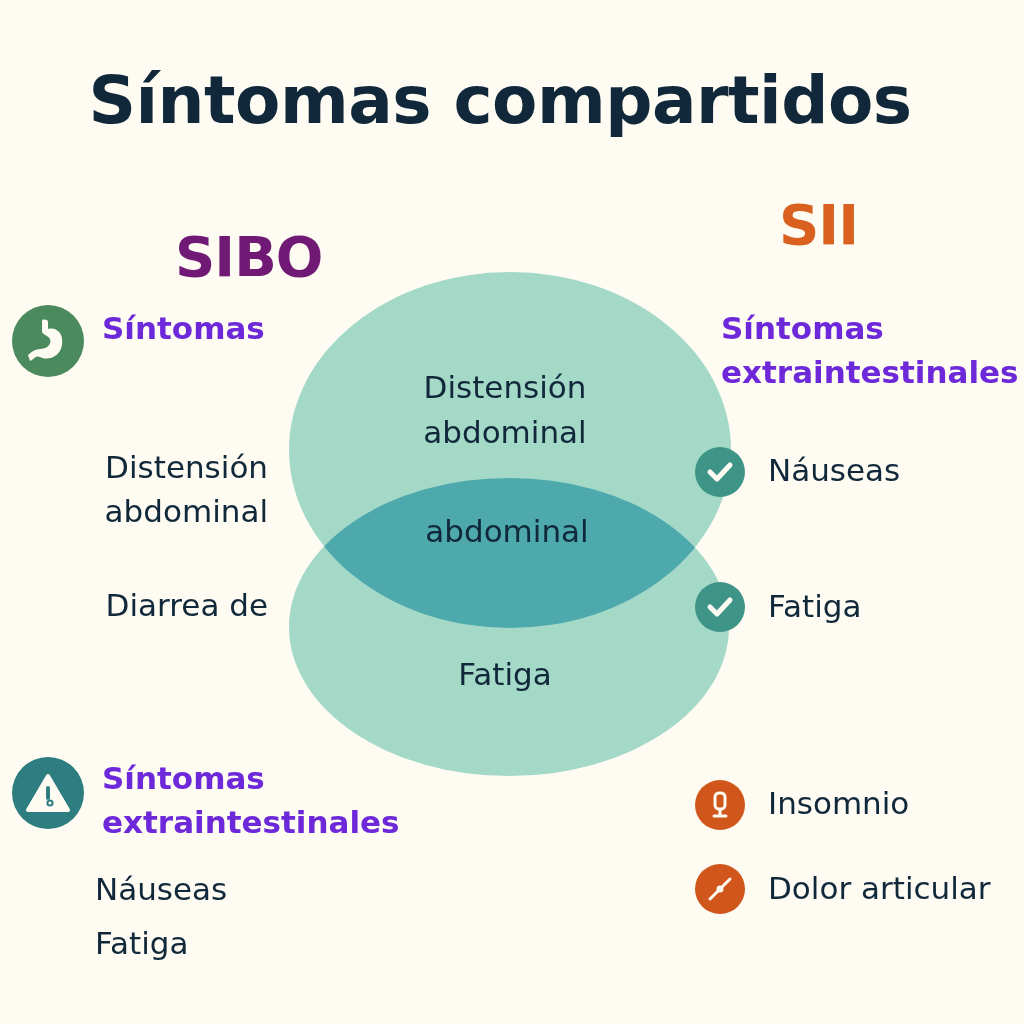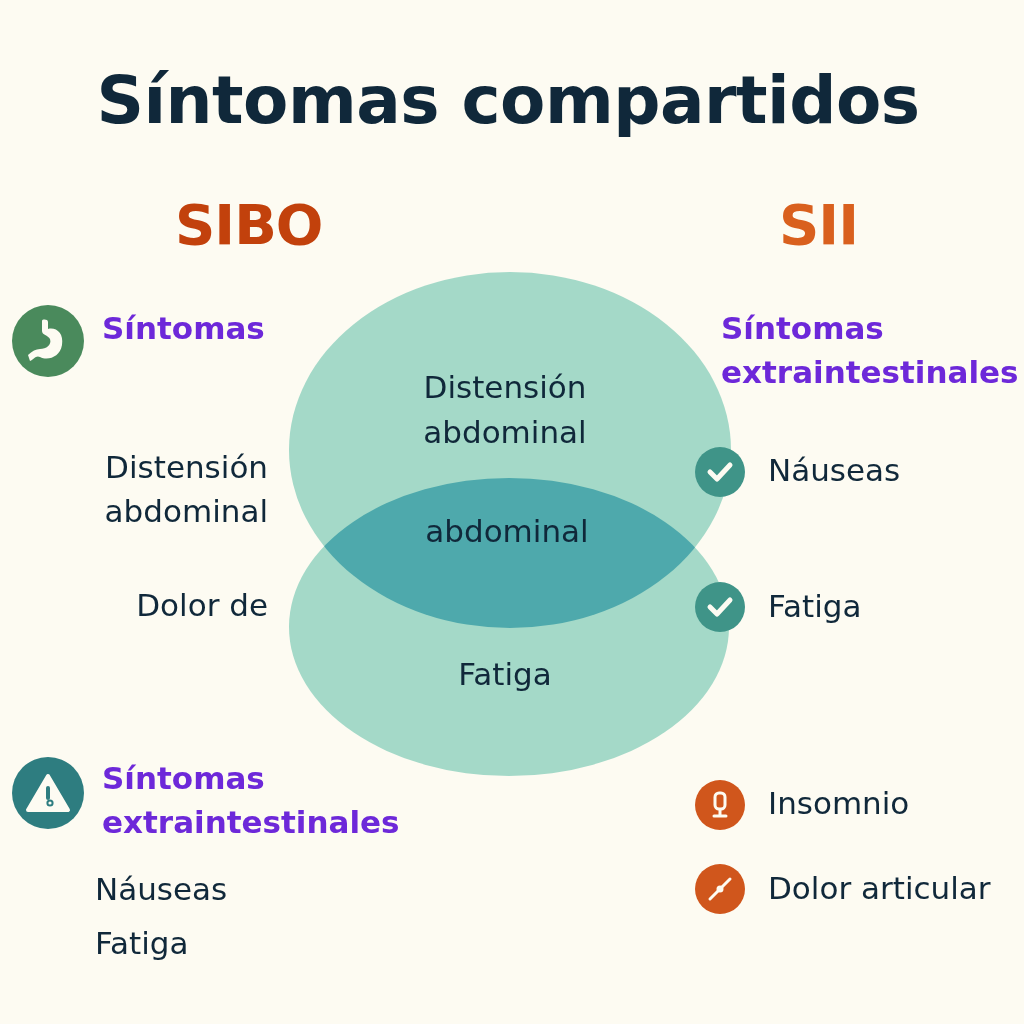--- a/index.html
+++ b/index.html
@@ -6,24 +6,24 @@
     body {
       width:1024px; height:1024px; overflow:hidden;
       background:#fdfbf2;
       font-family:"DejaVu Sans", "Liberation Sans", sans-serif;
       color:#0f2a3a;
       position:relative;
     }
     .abs { position:absolute; }
     .title {
       left:0; width:1000px; top:62px; text-align:center;
-      font-size:66px; font-weight:bold; color:#10283a; letter-spacing:-0.5px;padding-left:8px;
+      font-size:66px; font-weight:bold; color:#10283a; letter-spacing:-0.5px;
     }
     .col-title { font-size:56px; font-weight:bold; top:192px; letter-spacing:-1px; }
-    .sibo { left:175px; color:#c2410c; }
+    .sibo { left:175px; color:#701a75;margin-top:32px; }
     .sii { left:740px; color:#d9601e;margin-left:39px; }
     .sec-head {
       font-size:31px; font-weight:bold; color:#6d28d9; line-height:44px;
     }
     .item { font-size:31px; color:#10283a; line-height:44px; }
     .right-align { text-align:right; }
     .icon-circle {
       border-radius:50%; display:flex; align-items:center; justify-content:center;
     }
     .venn { left:0; top:0; width:1024px; height:1024px; }
@@ -56,21 +56,21 @@
 </div>
 <div class="abs sec-head" style="left:102px; top:306px;">
   <div>Síntomas</div>
 </div>
 
 <div class="abs item right-align" style="right:756px; top:445px;">
   <div>Distensión</div>
   <div>abdominal</div>
 </div>
 <div class="abs item right-align" style="right:756px; top:583px;">
-  <div>Dolor de</div>
+  <div>Diarrea de</div>
 </div>
 
 <div class="abs icon-circle" style="left:12px; top:757px; width:72px; height:72px; background:#2e7d80;">
   <svg width="48" height="42" viewBox="0 0 48 42">
     <path d="M24 4 L44 38 L4 38 Z" fill="#fdfbf2" stroke="#fdfbf2" stroke-width="4" stroke-linejoin="round"></path>
     <rect x="22" y="14" width="4" height="14" rx="2" fill="#2e7d80"></rect>
     <circle cx="26" cy="31" r="2.6" fill="none" stroke="#2e7d80" stroke-width="2"></circle>
   </svg>
 </div>
 <div class="abs sec-head" style="left:102px; top:756px;">

